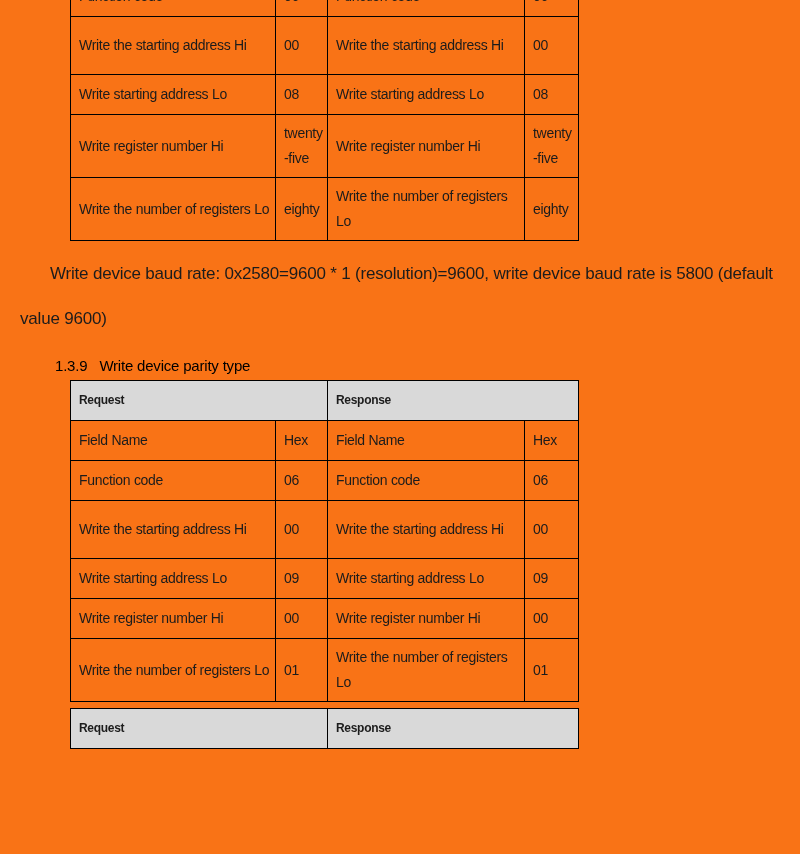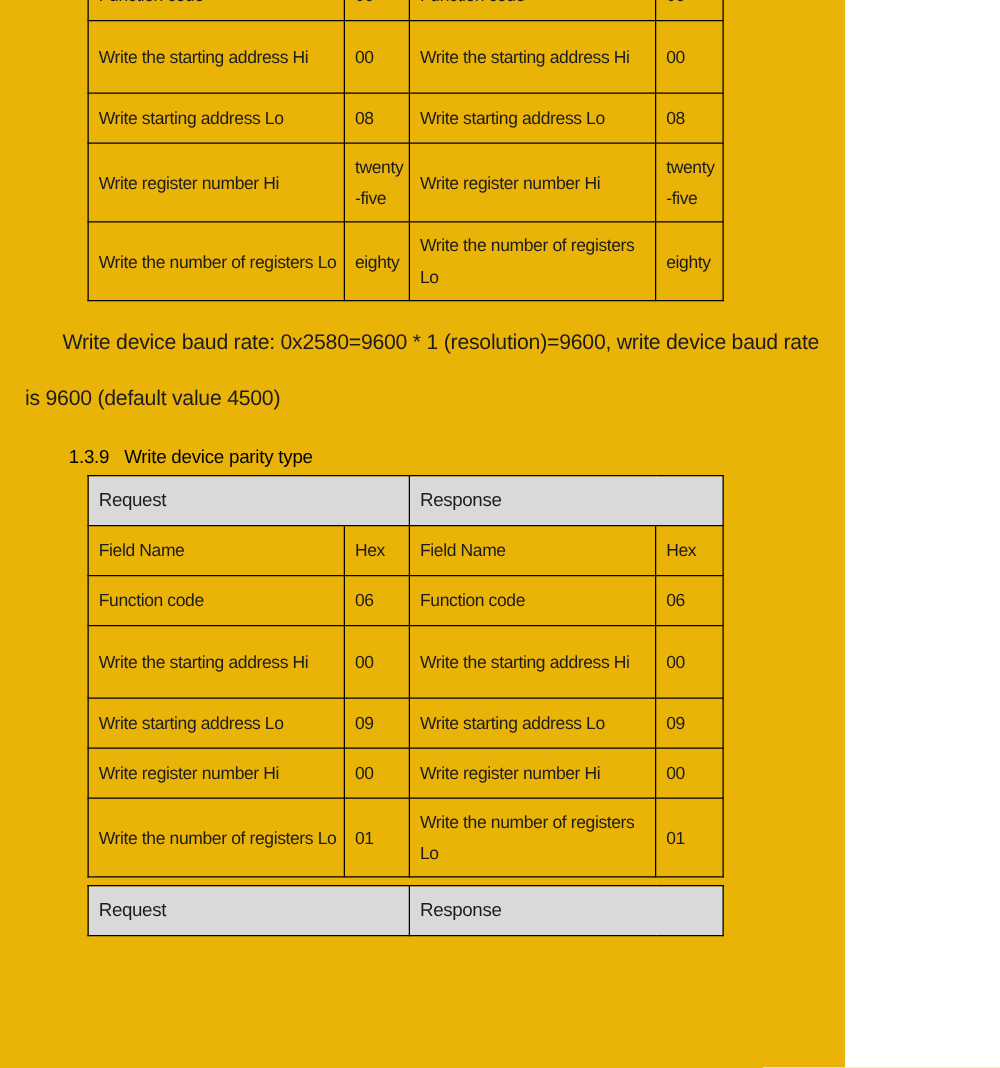--- a/index.html
+++ b/index.html
@@ -1,33 +1,33 @@
 <!DOCTYPE html>
 <html><head>
 <meta charset="utf-8">
 <style>
   * { margin:0; padding:0; box-sizing:border-box; }
   html, body { width:800px; height:854px; overflow:hidden; background:#ffffff; }
   body { font-family:"Liberation Sans", sans-serif; color:#1c1c1c; }
-  .page { position:relative; width:676px; height:854px; overflow:hidden; background:#eab308; }
+  .page { position:relative; width:800px; height:854px; overflow:hidden; background:#f97316; }
 
   table.doc-table { border-collapse:collapse; table-layout:fixed; width:508px; margin-left:70px; }
   .doc-table td {
     border:1px solid #000000;
     padding:6px 4px 6px 8px;
     font-size:14px;
     line-height:25px;
     letter-spacing:-0.3px;
     vertical-align:middle;
     text-align:left;
     font-weight:normal;
     overflow:hidden;
   }
   .doc-table td.hex { overflow-wrap:anywhere; }
-  .doc-table tr.hdr td { background:#d9d9d9; font-size:15px; }
+  .doc-table tr.hdr td { background:#d9d9d9; font-size:12px;font-weight:bold; }
   tr.h40 { height:40px; }
   tr.h58 { height:58px; }
   tr.h60 { height:60px; }
   tr.h62 { height:62px; }
 
   #baud-table  { margin-top:-24px; }
   #parity-table{ margin-top:6px; }
   #report-table{ margin-top:6px; }
 
   .body-text {
@@ -87,21 +87,21 @@
       </tr>
       <tr class="h62">
         <td>Write the number of registers Lo</td>
         <td class="hex">eighty</td>
         <td>Write the number of registers Lo</td>
         <td class="hex">eighty</td>
       </tr>
     </tbody>
   </table>
 
-  <p class="body-text">Write device baud rate: 0x2580=9600 * 1 (resolution)=9600, write device baud rate is 9600 (default value 4500)</p>
+  <p class="body-text">Write device baud rate: 0x2580=9600 * 1 (resolution)=9600, write device baud rate is 5800 (default value 9600)</p>
 
   <h3 class="heading">
     <span class="h-num">1.3.9</span><span class="h-title">Write device parity type</span>
   </h3>
 
   <table class="doc-table" id="parity-table">
     <colgroup>
       <col style="width:205px">
         <col style="width:52px">
         <col style="width:197px">

